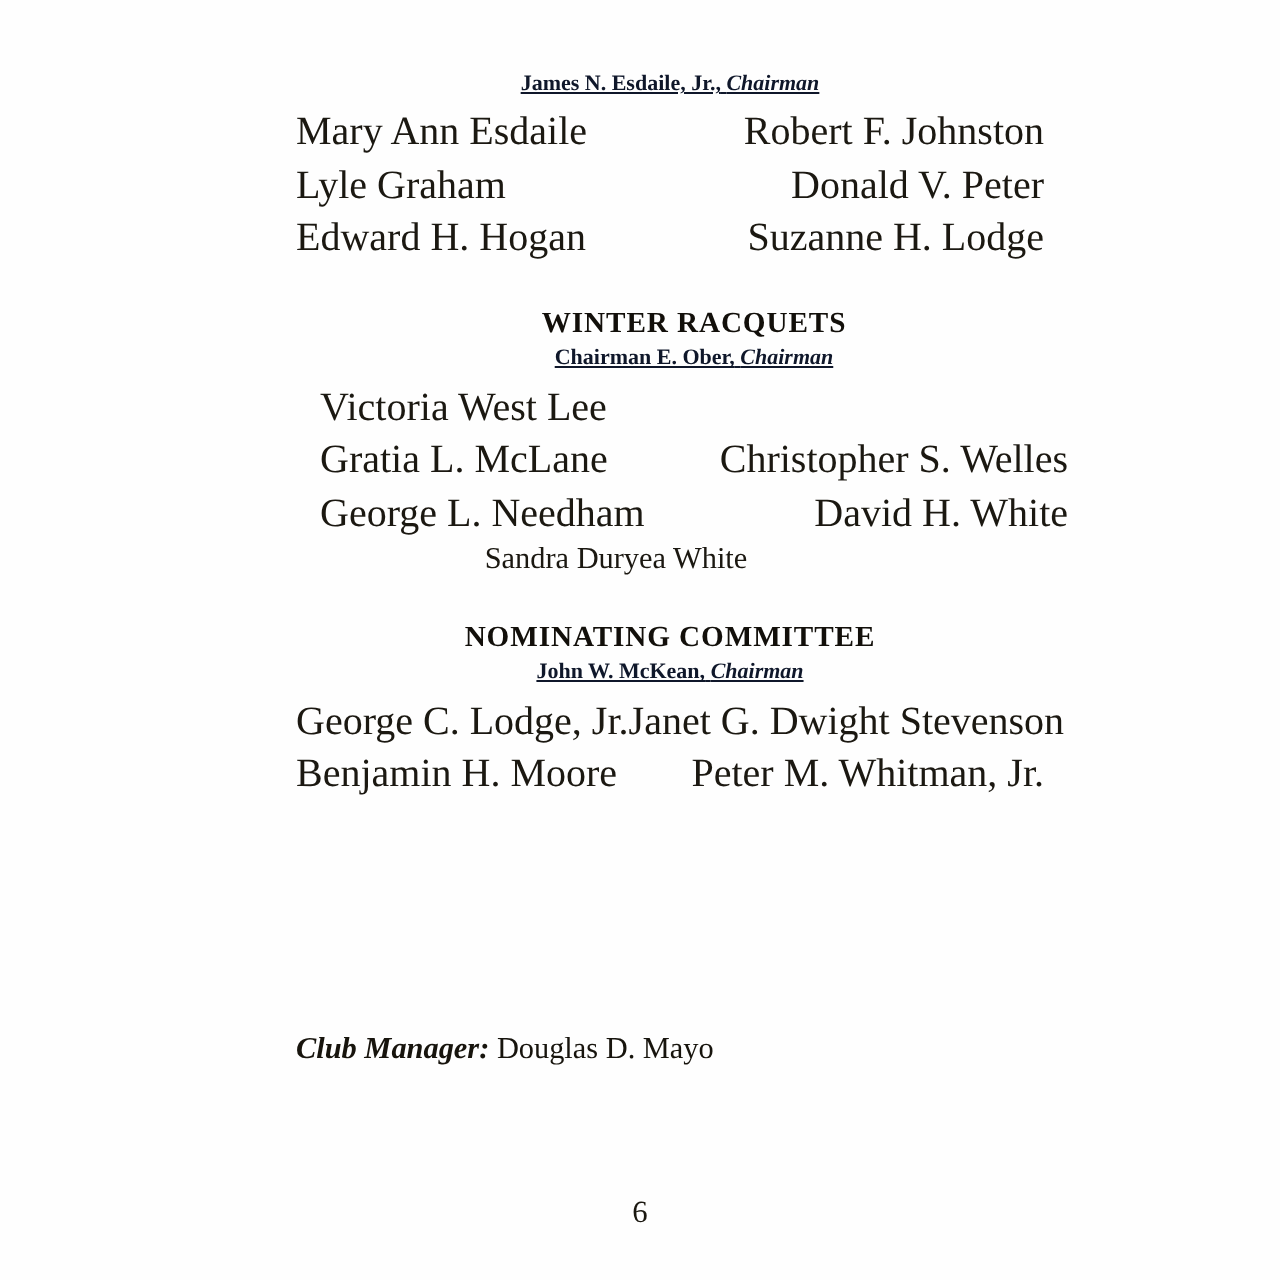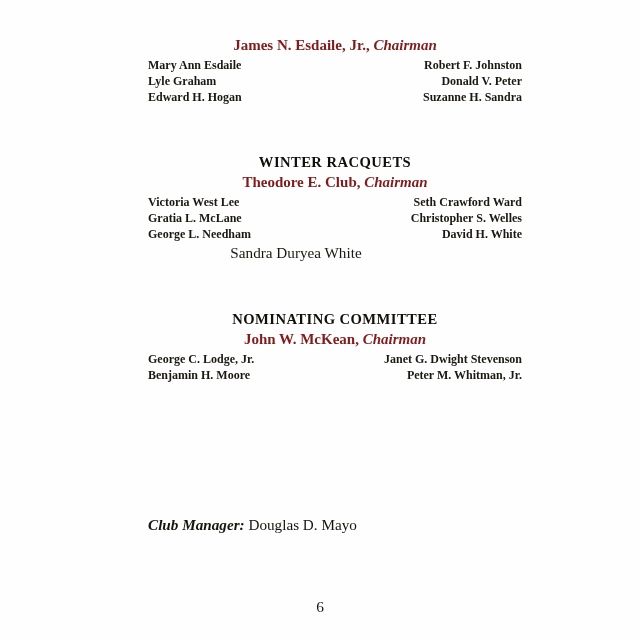--- a/index.html
+++ b/index.html
@@ -36,40 +36,40 @@
     text-align: center;
     font-weight: bold;
     font-size: 14.6px;
     letter-spacing: 0.45px;
     line-height: 1.12;
     color: #120f0a;
   }
   .sec-chairman {
     text-align: center;
     font-weight: bold;
-    font-size: 15px;
+    font-size: 11px;
     line-height: 1.2;
     margin-top: 3px;
-    color: #7f1d1d;
+    color: #0f172a;
+    text-decoration: underline;
   }
   .sec-chairman .role {
     font-style: italic;
     font-weight: bold;
   }
   .members {
     margin-top: 4px;
   }
   .member-row {
     display: flex;
     justify-content: space-between;
     align-items: center;
-    font-size: 12px;
+    font-size: 20px;
     line-height: 1.33;
     color: #1b1811;
-    font-weight: bold;
   }
   .member-row .col-left {
     text-align: left;
     white-space: nowrap;
   }
   .member-row .col-right {
     text-align: right;
     white-space: nowrap;
   }
   .member-center {
@@ -92,21 +92,21 @@
   .page-number {
     position: absolute;
     left: 0;
     width: 640px;
     text-align: center;
     font-size: 15.4px;
     color: #1a170f;
   }
   
   #sec-equestrian   { position: absolute; top: 33px;  left: 0; width: 374px; }
-  #sec-winter       { position: absolute; top: 154px; left: 0; width: 374px; }
+  #sec-winter       { position: absolute; top: 154px; left: 12px; width: 374px; }
   #sec-nominating   { position: absolute; top: 311px; left: 0; width: 374px; }
   #manager-block    { position: absolute; top: 515px; left: 0; width: 374px; }
   #page-number      { top: 598px; }
 </style>
 </head>
 <body>
 
 <div class="page">
   <div class="content">
 
@@ -119,35 +119,34 @@
         <div class="member-row">
           <span class="col-left">Mary Ann Esdaile</span>
           <span class="col-right">Robert F. Johnston</span>
         </div>
         <div class="member-row">
           <span class="col-left">Lyle Graham</span>
           <span class="col-right">Donald V. Peter</span>
         </div>
         <div class="member-row">
           <span class="col-left">Edward H. Hogan</span>
-          <span class="col-right">Suzanne H. Sandra</span>
+          <span class="col-right">Suzanne H. Lodge</span>
         </div>
       </div>
     </div>
 
     <div class="section" id="sec-winter">
       <div class="sec-heading">WINTER RACQUETS</div>
       <div class="sec-chairman">
-        <span>Theodore E. Club,</span>
+        <span>Chairman E. Ober,</span>
         <span class="role">Chairman</span>
       </div>
       <div class="members">
         <div class="member-row">
           <span class="col-left">Victoria West Lee</span>
-          <span class="col-right">Seth Crawford Ward</span>
         </div>
         <div class="member-row">
           <span class="col-left">Gratia L. McLane</span>
           <span class="col-right">Christopher S. Welles</span>
         </div>
         <div class="member-row">
           <span class="col-left">George L. Needham</span>
           <span class="col-right">David H. White</span>
         </div>
         <div class="member-center">Sandra Duryea White</div>

